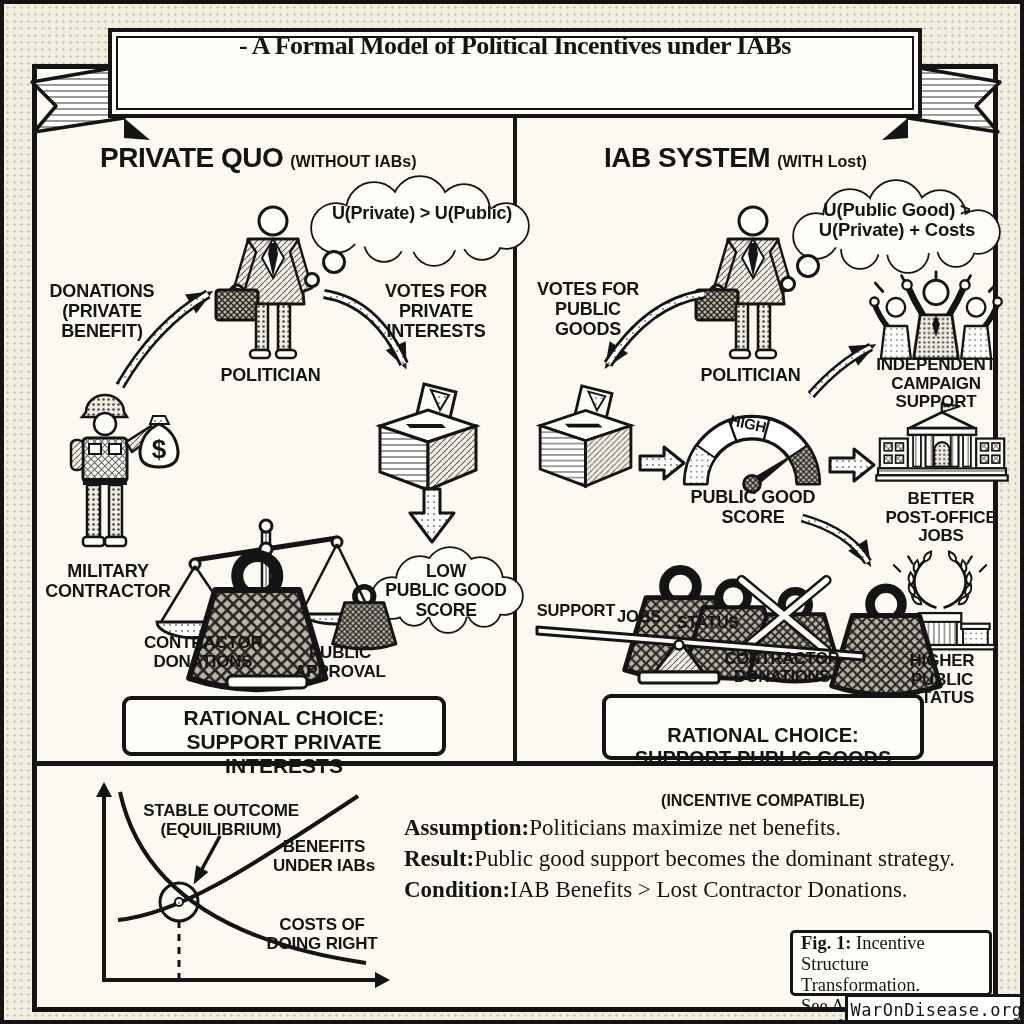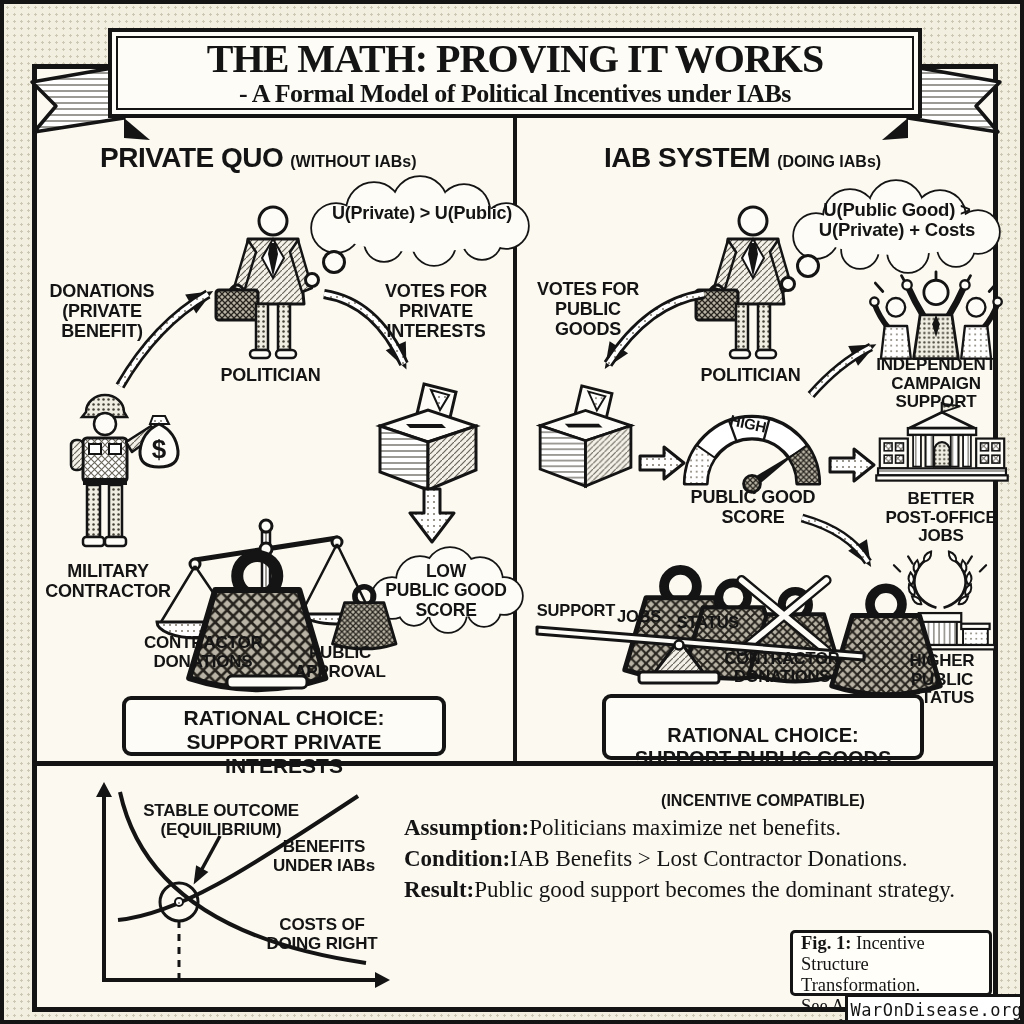--- a/index.html
+++ b/index.html
@@ -102,29 +102,28 @@
 <div class="divider" style="left:509px;top:64px;width:4px;height:694px"></div>
 <div class="divider" style="left:33px;top:757px;width:958px;height:5px"></div>
 
 <svg style="left:8px;top:48px;width:1008px;height:92px" viewBox="0 0 1008 92">
   <polygon points="112,14 20,30 44,54 22,80 112,66" fill="url(#p-lines)" stroke="#141414" stroke-width="3.5" stroke-linejoin="round"></polygon>
   <polygon points="896,14 988,30 964,54 986,80 896,66" fill="url(#p-lines)" stroke="#141414" stroke-width="3.5" stroke-linejoin="round"></polygon>
   <polygon points="112,66 138,88 112,86" fill="#141414"></polygon>
   <polygon points="896,66 870,88 896,86" fill="#141414"></polygon>
 </svg>
 <div id="banner">
-  <div class="banner-title">THE MATH: PROVING IT WORKS</div>
   <div class="banner-sub">- A Formal Model of Political Incentives under IABs</div>
 </div>
 
 <div class="hdr" style="left:96px;top:138px">
   <span class="big">PRIVATE QUO</span><span class="small">(WITHOUT IABs)</span>
 </div>
 <div class="hdr" style="left:600px;top:138px">
-  <span class="big">IAB SYSTEM</span><span class="small">(DOING IABs)</span>
+  <span class="big">IAB SYSTEM</span><span class="small">(WITH Lost)</span>
 </div>
 
 <svg style="left:292px;top:172px;width:252px;height:92px" viewBox="0 0 252 92">
   <g fill="#fdfcf6" stroke="#141414" stroke-width="3.5">
     <circle cx="40" cy="52" r="24"></circle>
         <circle cx="78" cy="34" r="27"></circle>
         <circle cx="124" cy="28" r="27"></circle>
     <circle cx="168" cy="34" r="25"></circle>
         <circle cx="210" cy="50" r="22"></circle>
         <circle cx="186" cy="64" r="19"></circle>
@@ -457,22 +456,22 @@
 </svg>
 <div class="lbl" style="left:132px;top:798px;width:170px;font-size:17px">STABLE OUTCOME
 (EQUILIBRIUM)</div>
 <div class="lbl" style="left:256px;top:834px;width:128px;font-size:17px">BENEFITS
 UNDER IABs</div>
 <div class="lbl" style="left:250px;top:912px;width:136px;font-size:17px">COSTS OF
 DOING RIGHT</div>
 
 <div class="stmts">
   <div><b>Assumption:</b><span>Politicians maximize net benefits.</span></div>
+  <div><b>Result:</b><span>Public good support becomes the dominant strategy.</span></div>
   <div><b>Condition:</b><span>IAB Benefits &gt; Lost Contractor Donations.</span></div>
-  <div><b>Result:</b><span>Public good support becomes the dominant strategy.</span></div>
 </div>
 
 <div id="figbox">
   <b>Fig. 1:</b>
   <span class="ft">Incentive Structure Transformation.
 See Appendix A for Proofs.</span>
 </div>
 
 <div id="watermark">WarOnDisease.org</div>
 

